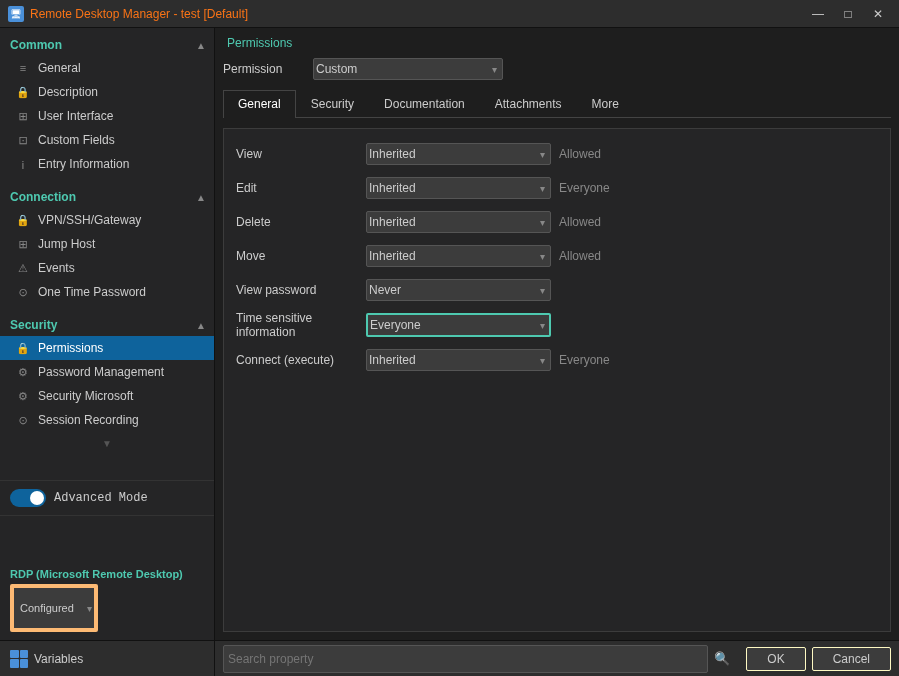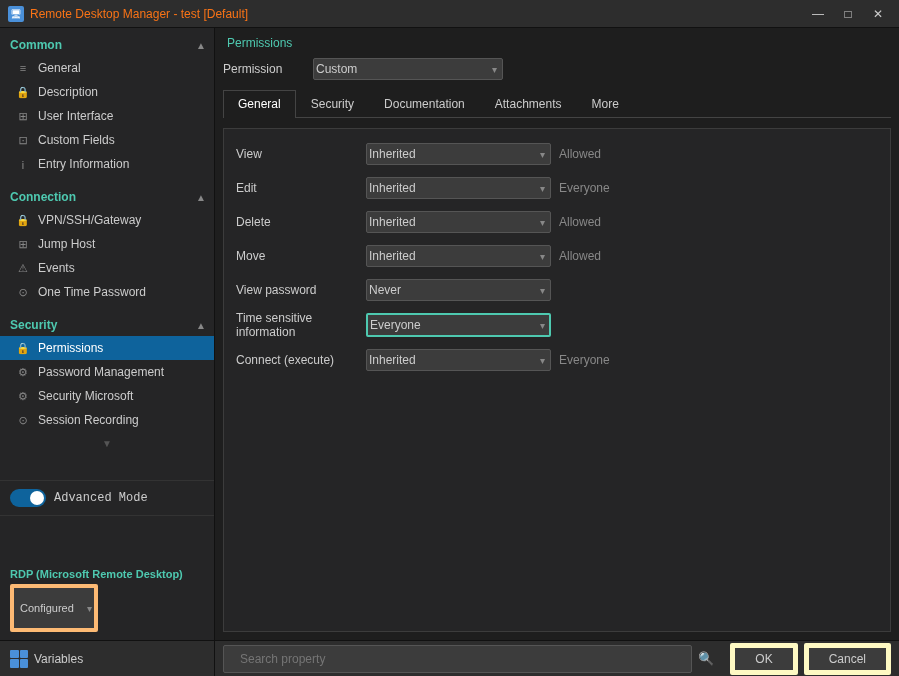--- a/index.html
+++ b/index.html
@@ -334,41 +334,41 @@
       flex: 1;
       display: flex;
       align-items: center;
       padding: 0 8px;
       gap: 6px;
     }
     .search-input {
       background: #3c3c3c;
       border: 1px solid #555;
       color: #ccc;
-      padding: 3px 16px;
+      padding: 3px 4px;
       font-size: 12px;
       flex: 1;
       border-radius: 2px;
       height: 28px;
     }
     .search-icon {
       color: #888;
       font-size: 13px;
     }
     .bottom-buttons {
       display: flex;
       gap: 6px;
       padding: 0 8px;
     }
     .ok-btn, .cancel-btn {
       padding: 4px 20px;
       cursor: pointer;
       font-size: 12px;
       border-radius: 2px;
-      border: 5px solid #fef9c3;
+      border: 1px solid #fef9c3;
     }
     .ok-btn {
       background: #3c3c3c;
       color: #ccc;
     }
     .cancel-btn {
       background: #3c3c3c;
       color: #ccc;
     }
 

